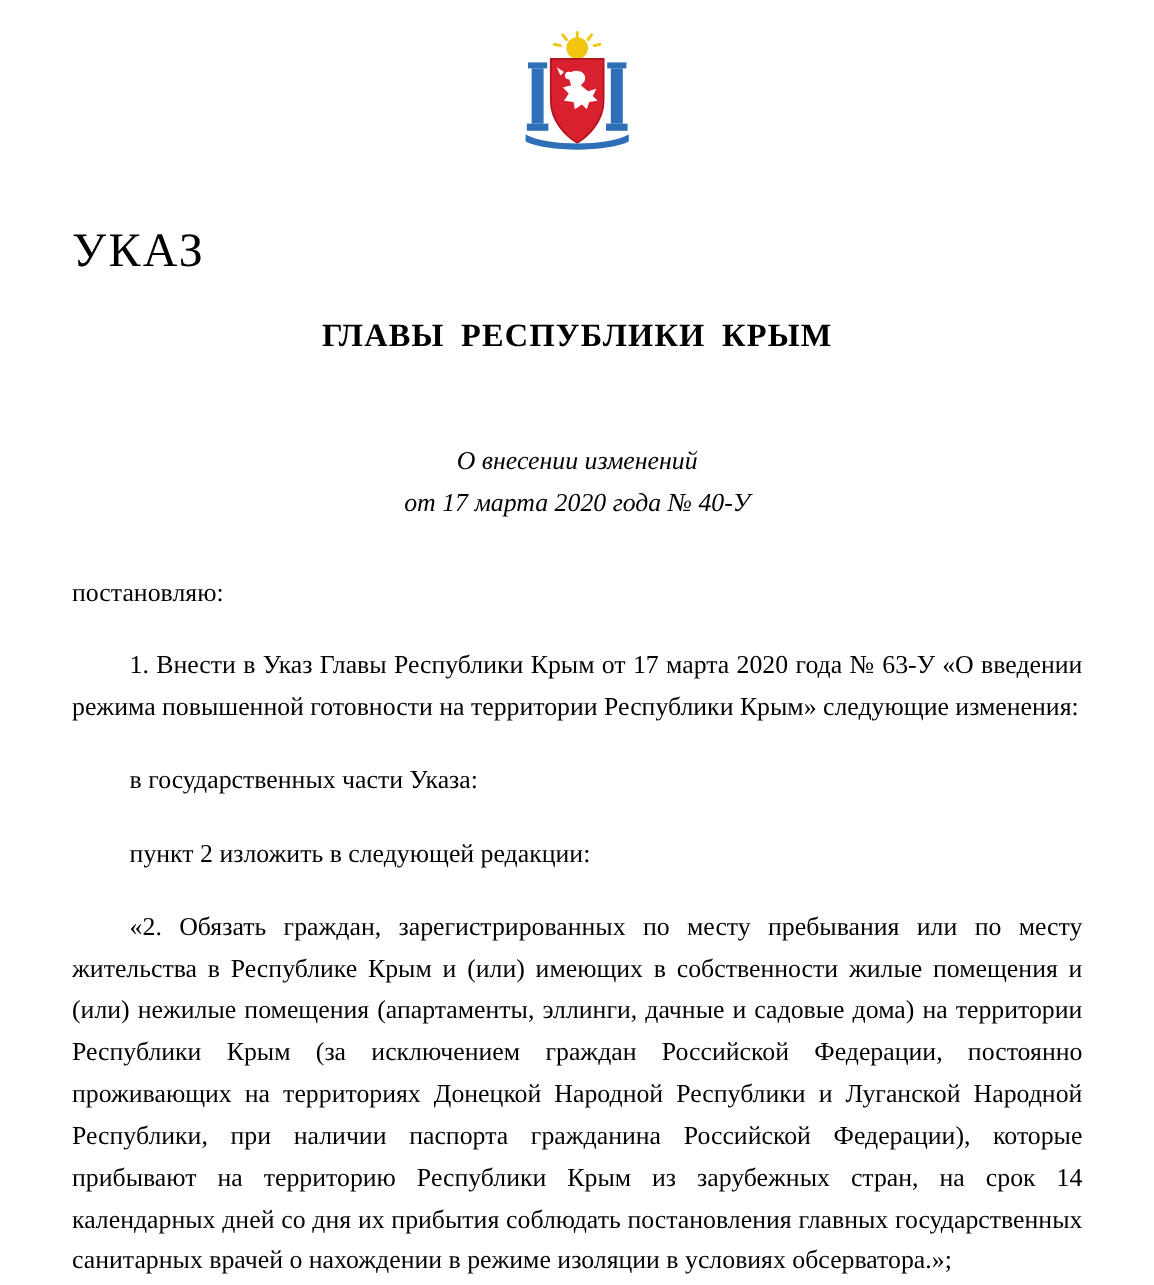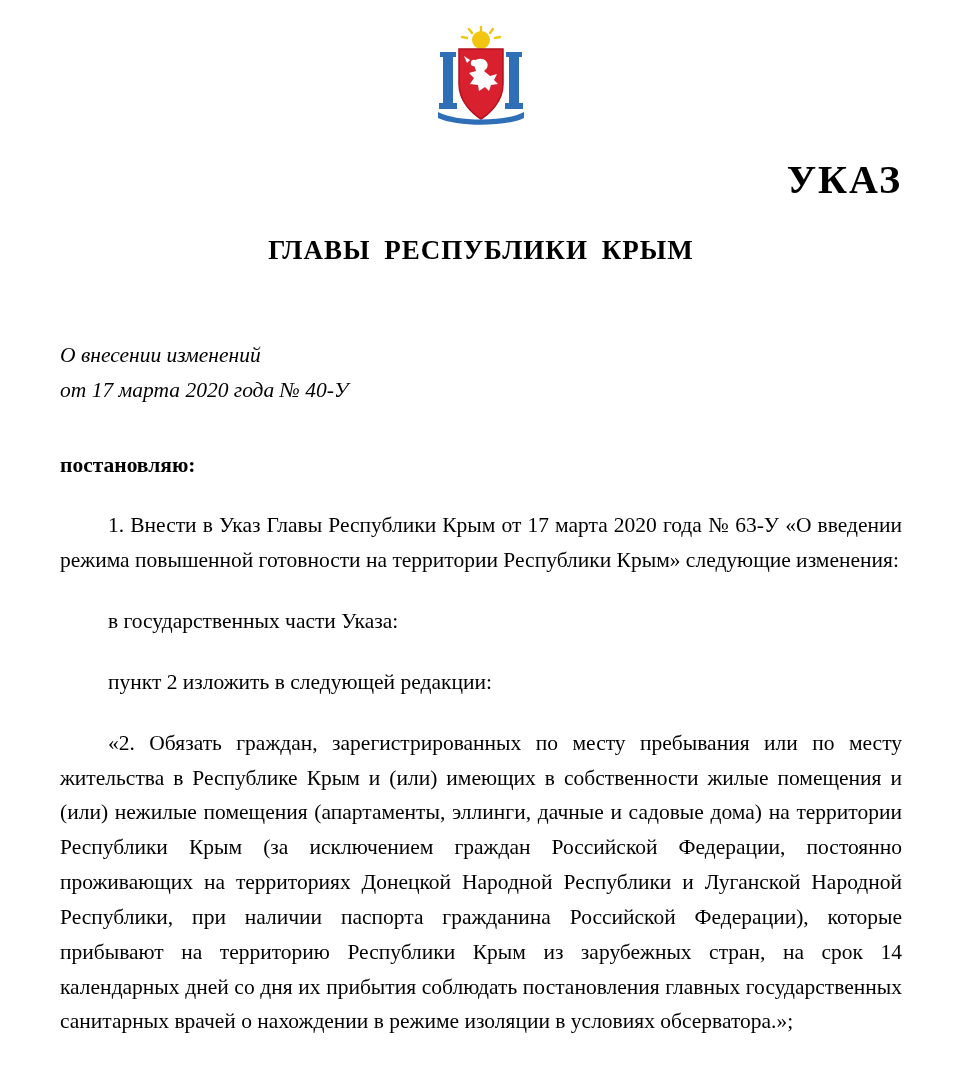--- a/index.html
+++ b/index.html
@@ -30,60 +30,60 @@
   }
   .emblem {
     width: 110px;
     height: 104px;
     position: relative;
   }
   .emblem svg { display: block; }
 
   
   .doc-title {
-    text-align: right;
-    font-weight: bold;
+    text-align: left;
+    font-weight: normal;
     font-size: 40px;
     letter-spacing: 2px;
-    margin-top: 28px;
+    margin-top: 57px;
     line-height: 1.1;
   }
   .doc-subtitle {
     text-align: center;
     font-weight: bold;
     font-size: 27px;
     letter-spacing: 1px;
     margin-top: 33px;
     word-spacing: 6px;
   }
 
   
   .preamble {
     margin-top: 72px;
     font-style: italic;
     font-size: 21.5px;
     line-height: 1.62;
     text-align: left;
   }
-  .preamble div { white-space: pre; }
+  .preamble div { white-space: pre; text-align: center; }
 
   
   .body-text {
     margin-top: 40px;
     font-size: 21.5px;
     line-height: 1.62;
   }
   .para {
     text-align: justify;
     text-justify: inter-word;
     margin: 0 0 22px 0;
   }
   .para.indent { text-indent: 48px; }
   .para.nojust { text-align: left; }
-  .bold { font-weight: bold; }
+  .bold { font-weight: normal; }
   .tight { margin-bottom: 0; }
   .gap-lg { margin-top: 26px; }
 </style>
 </head>
 <body>
 
 <div class="page">
 
   <div class="emblem-wrap">
     <div class="emblem">

